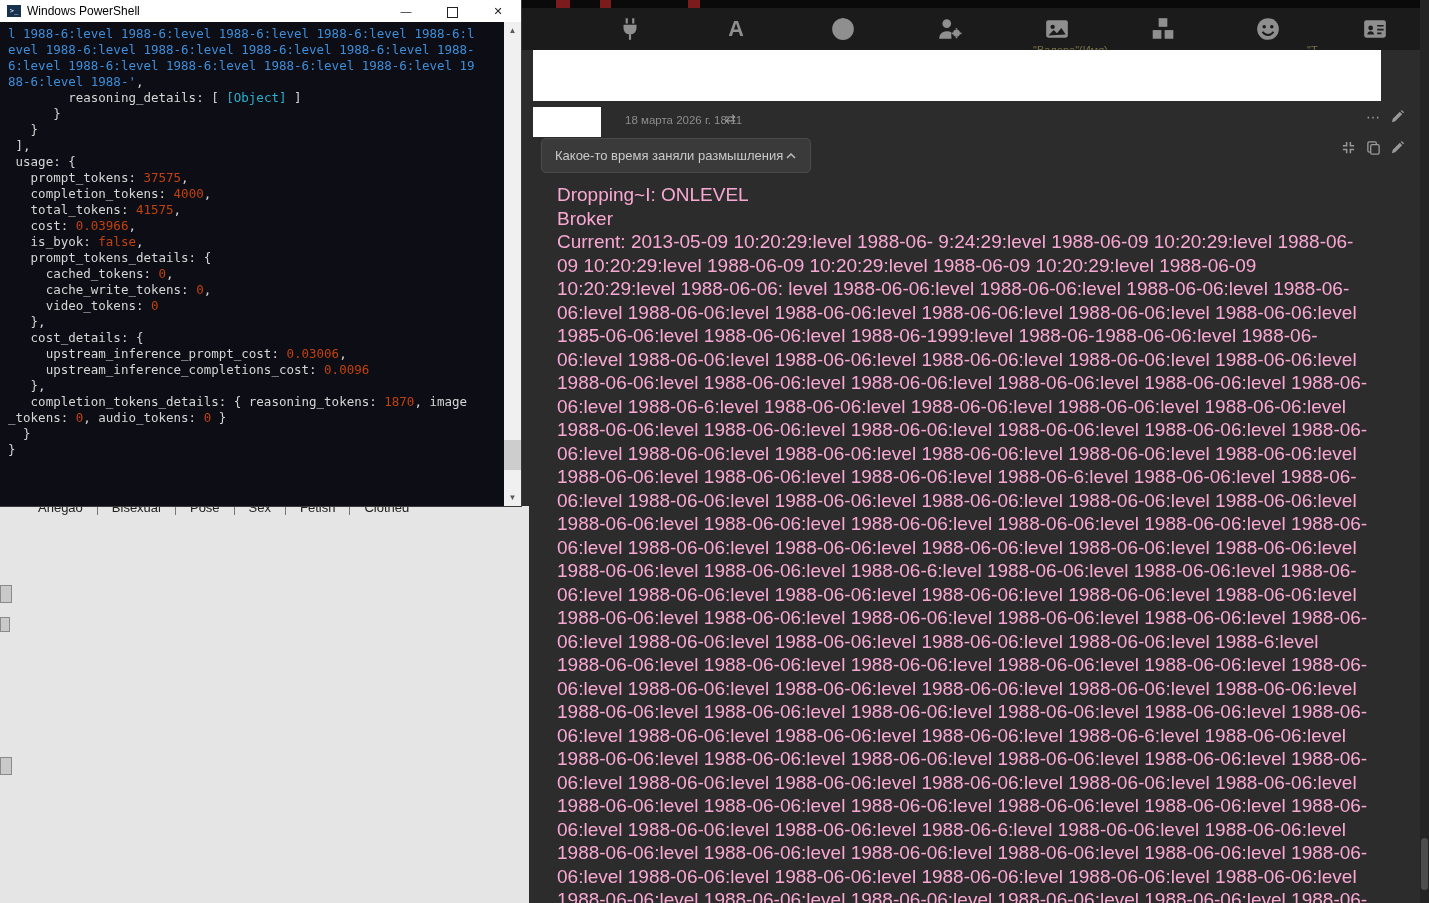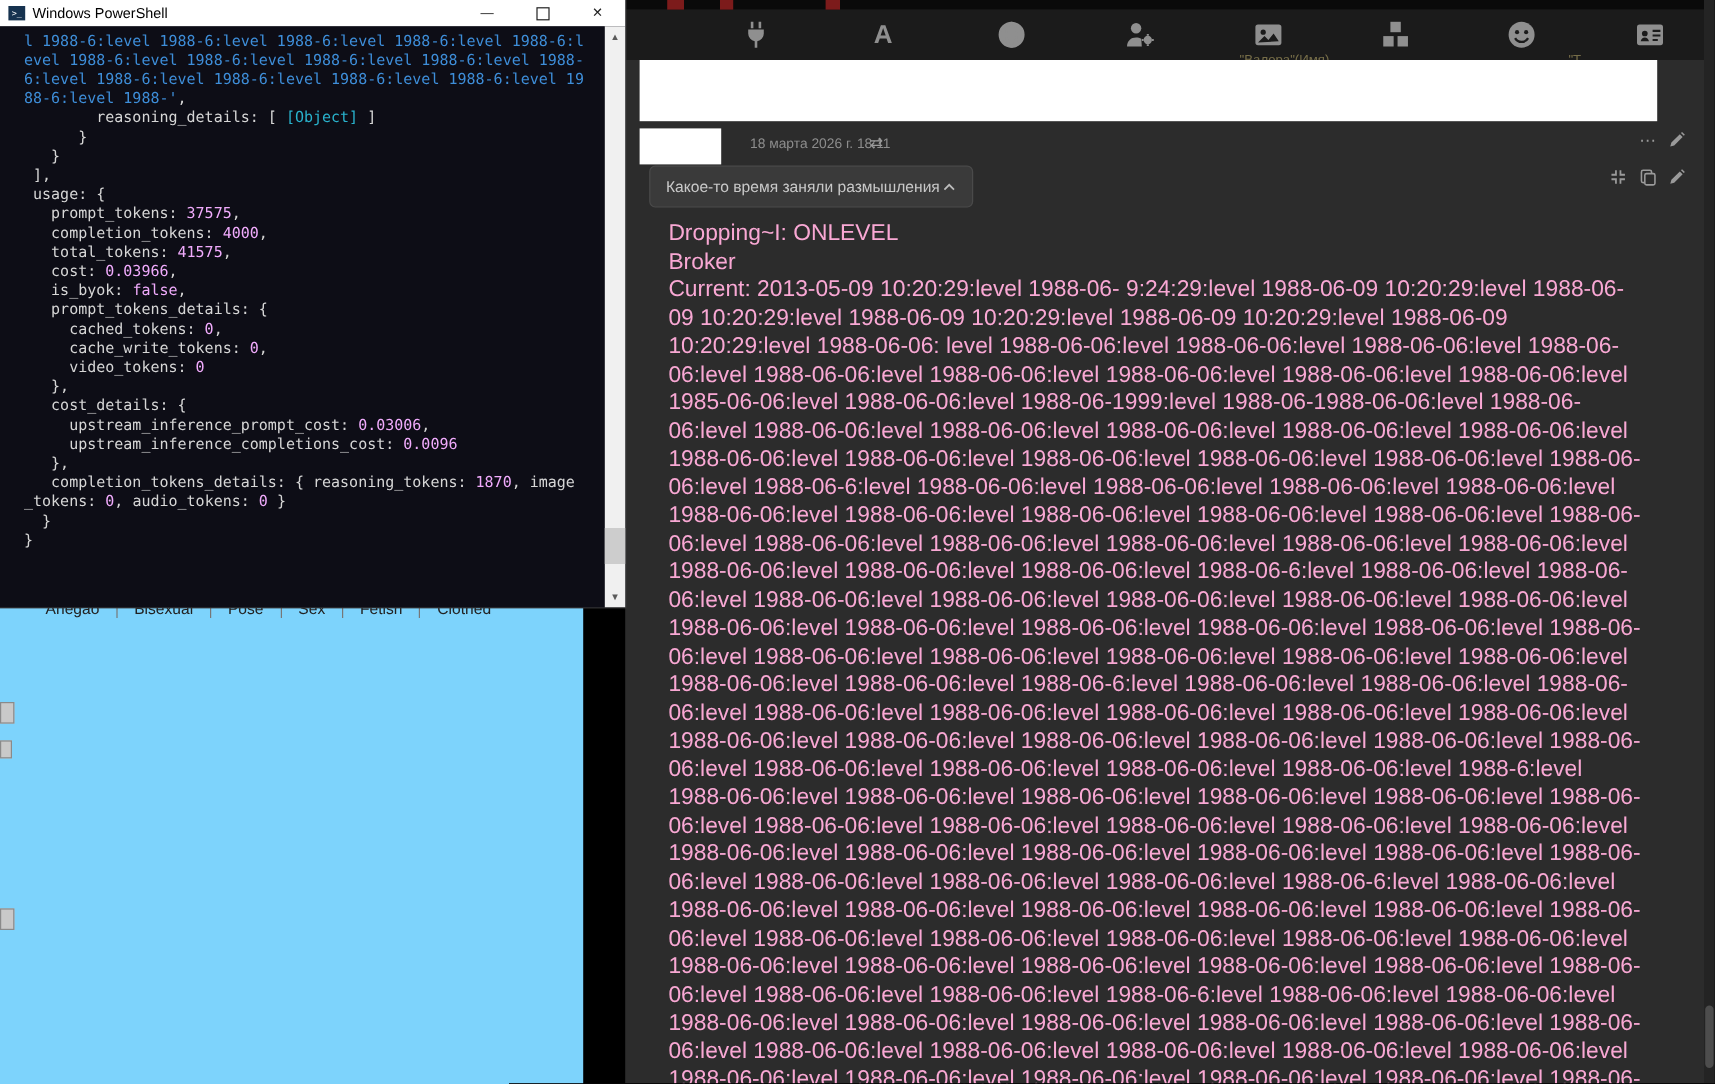--- a/index.html
+++ b/index.html
@@ -22,37 +22,37 @@
   .msg-ico svg{width:15px;height:15px;}
   .reasoning-toggle{position:absolute;left:20px;top:138px;height:33px;padding:0 13px;
      background:#3a3a3a;border:1px solid #4a4a4a;border-radius:5px;color:#c9c9c9;font-size:13px;
      display:flex;align-items:center;gap:2px;cursor:pointer;font-family:"Liberation Sans",sans-serif;}
   .msg-body{position:absolute;left:36px;top:183px;width:812px;font-size:19px;line-height:23.5px;color:#f9a8d4;}
   .msg-body p{margin:0;}
   .chat-scrollbar{position:absolute;right:0;top:0;width:9px;height:903px;background:#242424;}
   .chat-thumb{position:absolute;left:1px;right:1px;top:838px;height:52px;background:#4d4d4d;border-radius:4px;cursor:pointer;}
 
   
-  .left-panel{position:absolute;left:0;top:506px;width:486px;height:397px;background:#7dd3fc;overflow:visible;}
+  .left-panel{position:absolute;left:0;top:506px;width:529px;height:397px;background:#e5e5e5;overflow:visible;}
   .tags-row{position:absolute;left:24px;top:-6px;display:flex;align-items:center;}
   .tag{font-size:13px;color:#222;margin:0 14px;white-space:nowrap;cursor:pointer;}
   .tag-sep{width:1px;height:15px;background:#777;}
 
   
   .ps-window{position:absolute;left:0;top:0;width:521px;height:506px;background:#0d0d16;box-shadow:0 0 0 1px #3a3a3a;}
   .ps-titlebar{position:absolute;top:0;left:0;right:0;height:22px;background:#ffffff;display:flex;align-items:center;}
   .ps-appicon{width:14px;height:12px;margin-left:7px;background:#16324f;color:#fff;font-size:7px;line-height:12px;
       text-align:center;font-family:"DejaVu Sans Mono",monospace;}
   .ps-title{font-size:12px;color:#000;margin-left:6px;flex:1;}
   .ps-btn{width:46px;height:22px;text-align:center;line-height:22px;font-size:11px;color:#222;cursor:pointer;}
   .ps-max-glyph{display:inline-block;width:9px;height:9px;border:1px solid #222;vertical-align:middle;}
-  .ps-console{position:absolute;top:22px;left:0;right:17px;bottom:0;background:#0d0d16;padding:4px 0 0 20px;
+  .ps-console{position:absolute;top:22px;left:0;right:17px;bottom:0;background:#0d0d16;padding:4px 0 0 8px;
       font-family:"DejaVu Sans Mono",monospace;font-size:12.5px;line-height:16px;overflow:hidden;}
   .ps-line{white-space:pre;height:16px;}
-  .c-blue{color:#3e8ed9}.c-cyan{color:#29b2cc}.c-yellow{color:#f0abfc}.c-white{color:#d6d6d6}
+  .c-blue{color:#3e8ed9}.c-cyan{color:#29b2cc}.c-yellow{color:#c2410c}.c-white{color:#d6d6d6}
   .ps-scrollbar{position:absolute;top:22px;right:0;bottom:0;width:17px;background:#f0f0f0;}
   .ps-arrow{height:17px;text-align:center;line-height:17px;font-size:8px;color:#5a5a5a;cursor:pointer;}
   .ps-arrow.down{position:absolute;bottom:0;left:0;right:0;}
   .ps-thumb{position:absolute;left:0;right:0;top:418px;height:30px;background:#cdcdcd;cursor:pointer;}
 
   .artifact{position:absolute;background:#c9c9c9;border:1px solid #8a8a8a;}
 </style>
 </head>
 <body>
 

